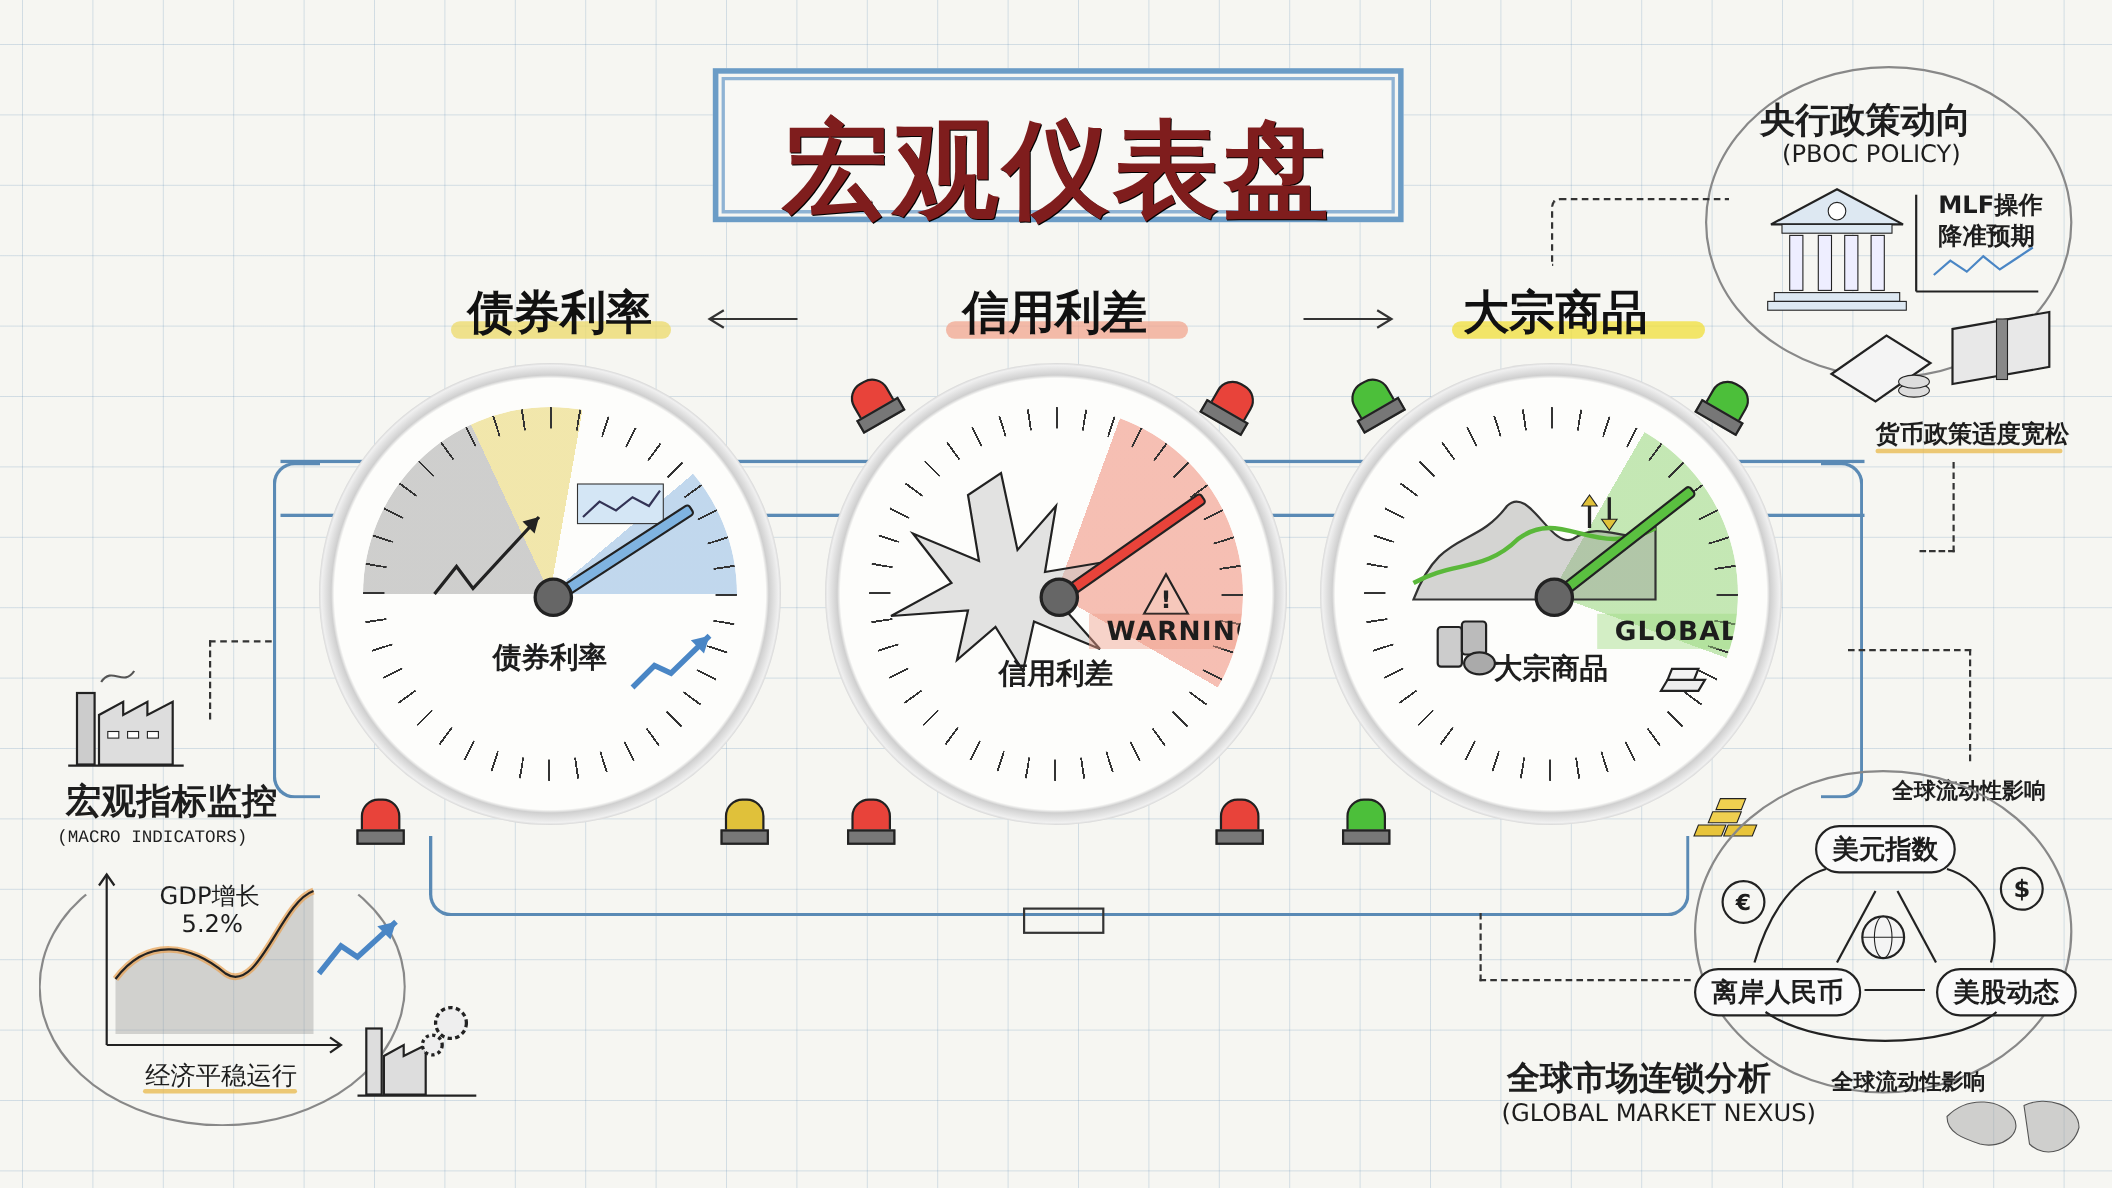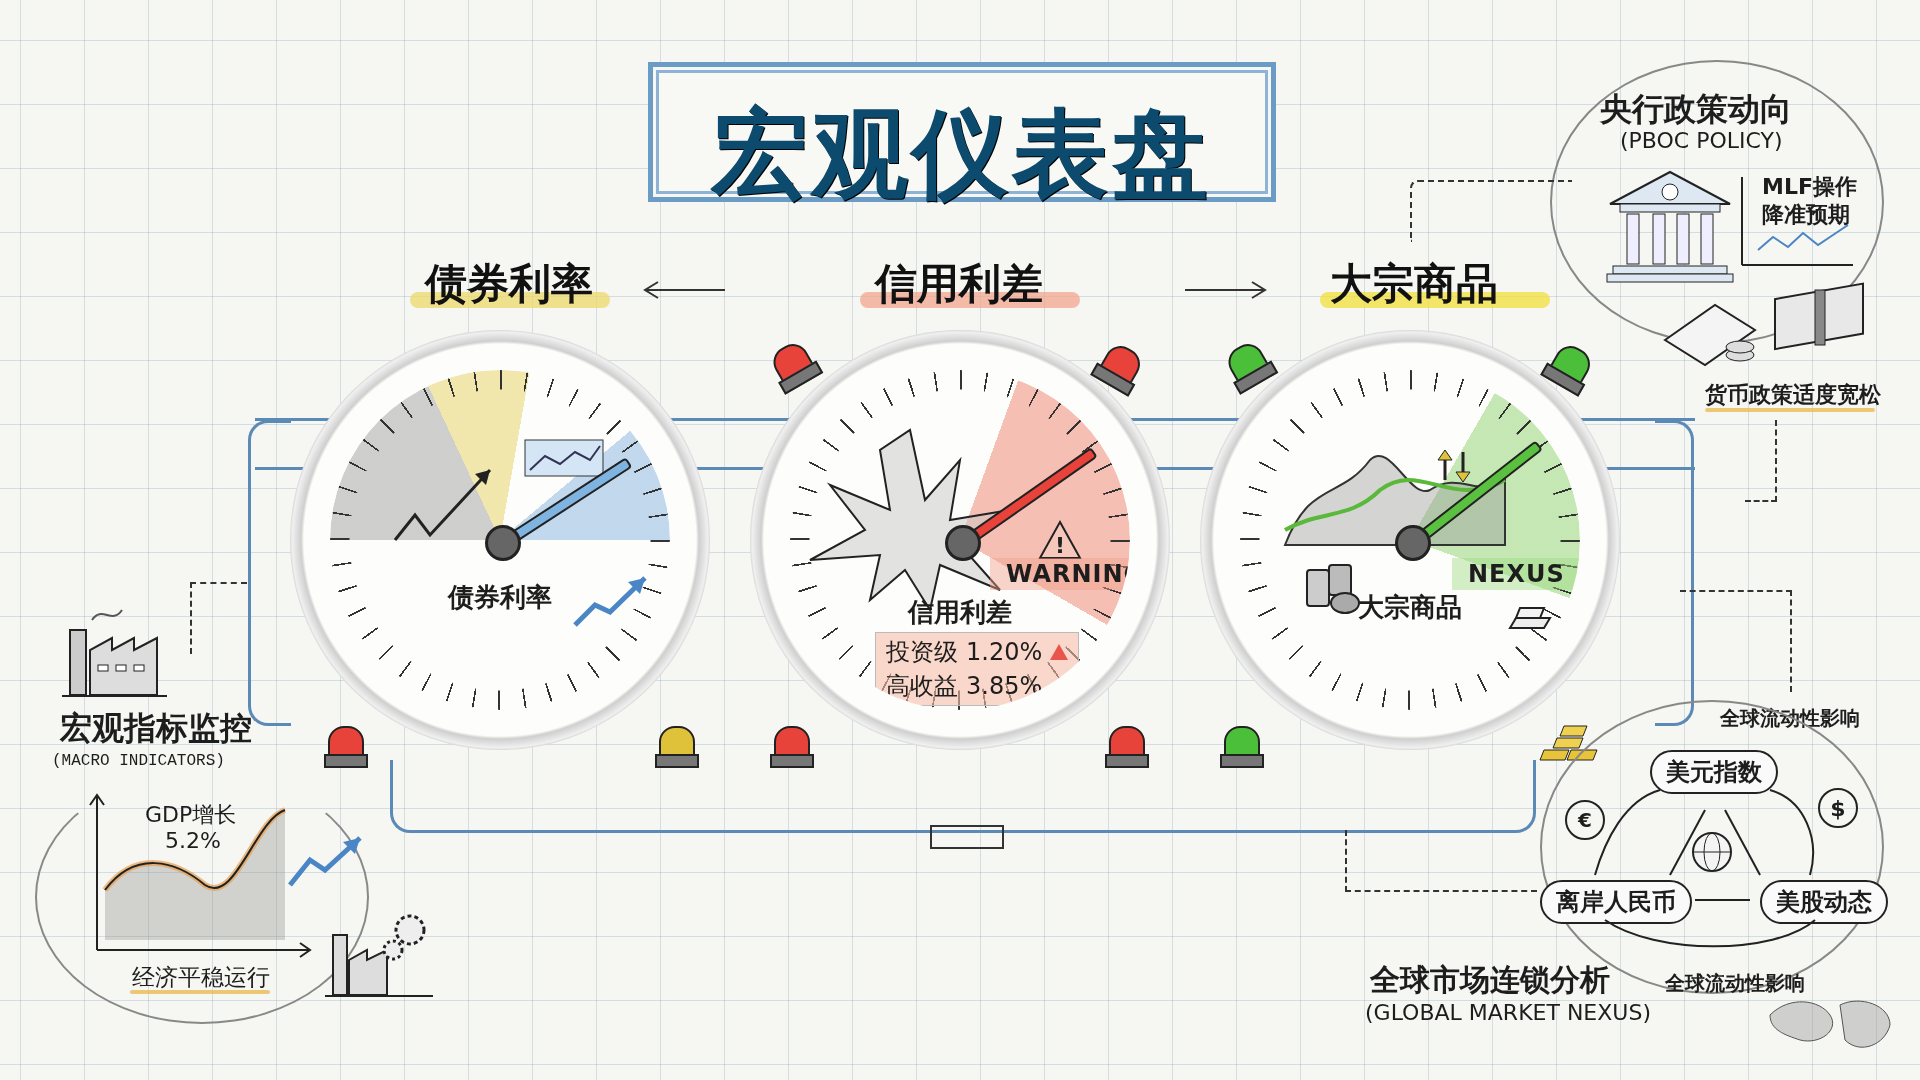--- a/index.html
+++ b/index.html
@@ -17,21 +17,21 @@
     background-size:64px 64px;
     background-position:20px 40px;
     pointer-events:none;
   }
   .abs { position:absolute; }
   .title-box {
     position:absolute; left:648px; top:62px; width:618px; height:130px;
     border:5px solid #6b9cc6; box-shadow: inset 0 0 0 3px #f6f6f2, inset 0 0 0 6px #8fb3d4;
     background:#f8f8f5; display:flex; align-items:center; justify-content:center;
   }
-  .title-box span { font-size:96px; font-weight:bold; color:#0c4a6e; letter-spacing:4px; text-shadow:1px 1px 0 #000;margin-top:48px; }
+  .title-box span { font-size:96px; font-weight:bold; color:#7f1d1d; letter-spacing:4px; text-shadow:1px 1px 0 #000;margin-top:48px; }
   .section-title { position:absolute; font-size:42px; font-weight:bold; color:#111; }
   .highlight { position:absolute; height:16px; border-radius:8px; opacity:.75; }
   .gauge {
     position:absolute; width:420px; height:420px; border-radius:50%;
     background:radial-gradient(circle at 50% 50%, #fdfdfb 0 66%, #cfcfcf 67%, #f0f0f0 70%, #8a8a8a 73%, #d8d8d8 76%, #555 78%, #e8e8e8 80%, #2a2a2a 82%, transparent 83%);
   }
   .gauge-inner { position:absolute; left:40px; top:40px; width:340px; height:340px; border-radius:50%; overflow:hidden; }
   .ticks { position:absolute; inset:0; border-radius:50%;
     background: repeating-conic-gradient(from -135deg, #333 0 0.6deg, transparent 0.6deg 9deg);
     -webkit-mask: radial-gradient(circle, transparent 150px, #000 151px);
@@ -118,52 +118,40 @@
       <polygon points="100,0 115,70 150,30 140,90 200,80 150,115 190,160 130,135 120,180 95,140 60,170 70,125 0,130 55,100 20,55 80,80 70,20" fill="rgba(200,200,200,.5)" stroke="#222" stroke-width="2"></polygon>
     </svg>
     <div class="needle" style="width:160px;background:#e8433a;transform:rotate(-35deg);"></div>
     <div class="hub"></div>
     <svg style="left:248px;top:150px;" width="44" height="40">
         <polygon points="22,2 42,38 2,38" fill="#f6c8bb" stroke="#222" stroke-width="2"></polygon>
         <text x="22" y="33" font-size="22" text-anchor="middle" font-weight="bold" fill="#222">!</text>
       </svg>
     <div class="badge-text" style="left:200px;top:188px;background:rgba(240,160,140,.45);">WARNING</div>
     <div class="gauge-label" style="top:225px;">信用利差</div>
-    <div class="readout" style="left:85px;top:262px;background:rgba(246,190,170,.6);">
-      <div class="row">
-        <span>投资级</span>
-        <span>1.20%</span>
-        <span class="tri-up" style="border-bottom-color:#e8554a;"></span>
-      </div>
-      <div class="row">
-        <span>高收益</span>
-        <span>3.85%</span>
-        <span class="tri-up" style="border-bottom-color:#e8554a;"></span>
-      </div>
-    </div>
   </div>
 </div>
 
 <div class="gauge" style="left:1200px;top:330px;">
   <div class="gauge-inner">
     <div class="sector" style="background:conic-gradient(from 30deg, rgba(140,210,110,.5) 0 80deg, transparent 80deg);"></div>
     <div class="ticks"></div>
     <svg style="left:40px;top:70px;" width="230" height="110">
         <path d="M5,105 C30,40 60,60 90,20 C110,0 130,60 150,50 C180,30 200,60 225,40 L225,105 Z" fill="rgba(150,150,150,.4)" stroke="#333" stroke-width="2"></path>
         <path d="M5,90 C40,70 70,80 100,50 C140,20 170,70 225,40" fill="none" stroke="#5ab83a" stroke-width="4"></path>
       </svg>
     <svg style="left:195px;top:78px;" width="40" height="36">
         <line x1="10" y1="32" x2="10" y2="6" stroke="#222" stroke-width="3"></line>
         <polygon points="10,2 3,12 17,12" fill="#e0c13a" stroke="#222"></polygon>
         <line x1="28" y1="4" x2="28" y2="28" stroke="#222" stroke-width="3"></line>
         <polygon points="28,34 21,24 35,24" fill="#e0c13a" stroke="#222"></polygon>
       </svg>
     <div class="needle" style="width:160px;background:#5ac040;transform:rotate(-38deg);"></div>
     <div class="hub"></div>
-    <div class="badge-text" style="left:212px;top:188px;background:rgba(160,220,130,.45);">NEXUS</div>
+    <div class="badge-text" style="left:212px;top:188px;background:rgba(160,220,130,.45);">GLOBAL</div>
     <svg style="left:65px;top:195px;" width="60" height="50">
         <rect x="2" y="5" width="22" height="36" rx="3" fill="#ccc" stroke="#222" stroke-width="2"></rect>
         <rect x="24" y="0" width="22" height="30" rx="3" fill="#bbb" stroke="#222" stroke-width="2"></rect>
         <ellipse cx="40" cy="38" rx="14" ry="10" fill="#aaa" stroke="#222" stroke-width="2"></ellipse>
       </svg>
     <svg style="left:262px;top:230px;" width="50" height="30">
         <polygon points="8,28 42,28 48,18 14,18" fill="#eee" stroke="#222" stroke-width="2"></polygon>
         <polygon points="14,18 38,18 42,8 18,8" fill="#f4f4f4" stroke="#222" stroke-width="2"></polygon>
       </svg>
     <div class="gauge-label" style="top:220px;">大宗商品</div>

